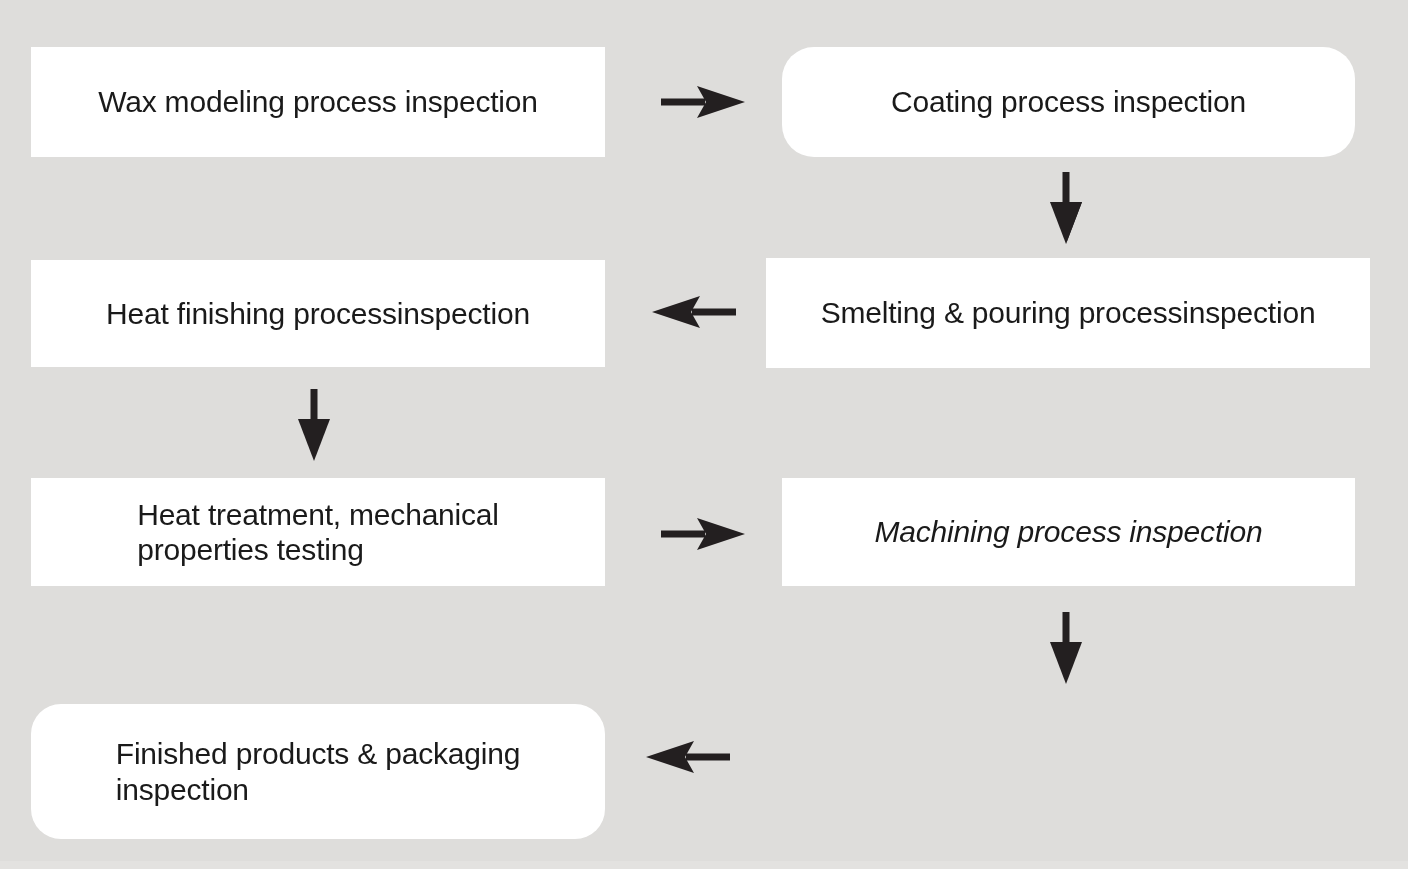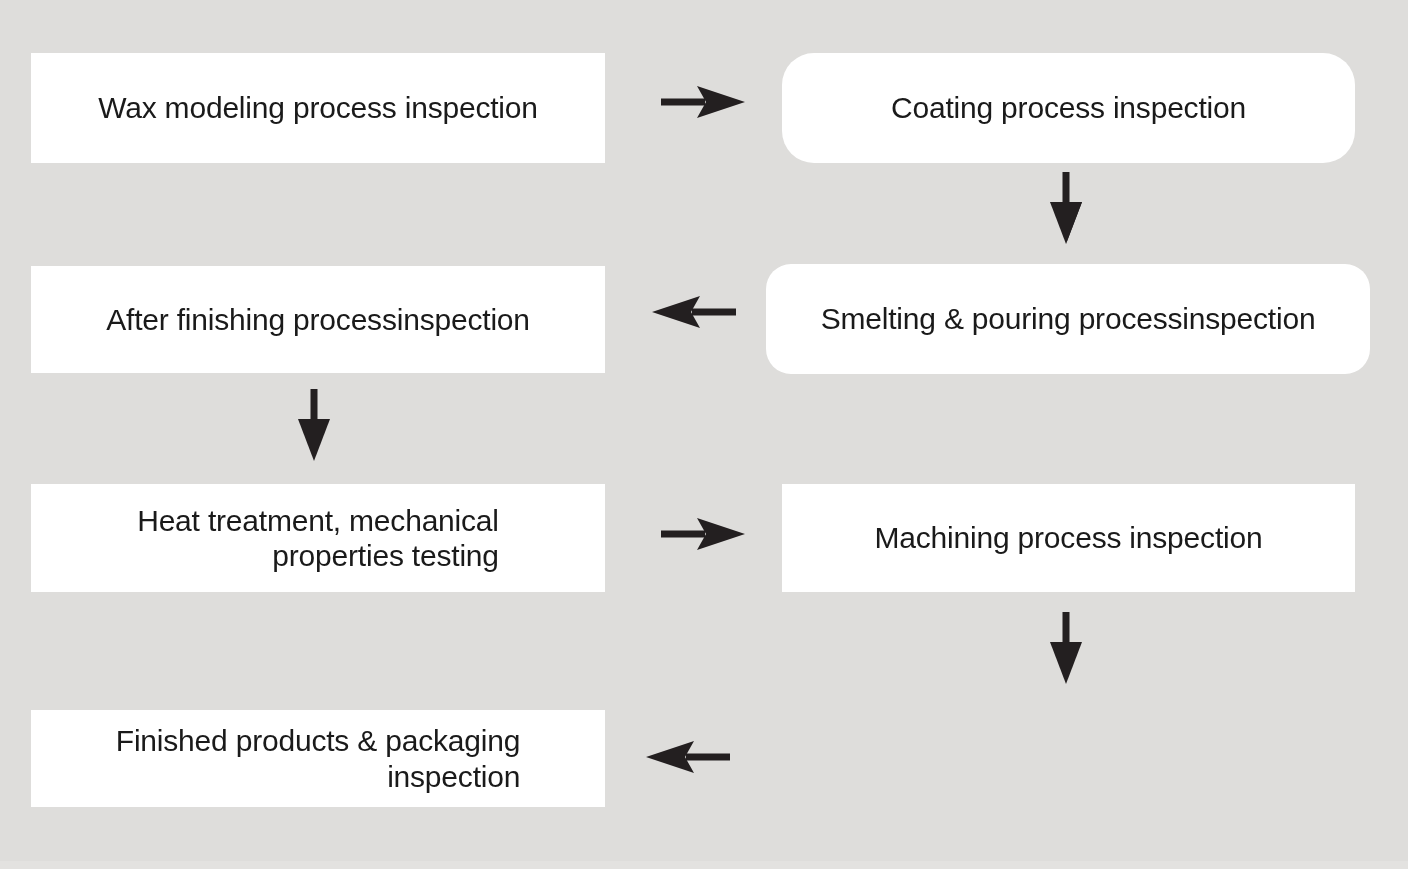--- a/index.html
+++ b/index.html
@@ -32,43 +32,42 @@
     background: #e3e2e0;
   }
 
   .node {
     position: absolute;
     background: #ffffff;
     color: #1a1a1a;
     display: flex;
     align-items: center;
     justify-content: center;
-    text-align: right;
+    text-align: left;
     box-sizing: border-box;
     padding: 4px 0;
     font-size: 30px;
     line-height: 1.17;
     letter-spacing: -0.2px;
     font-weight: 400;
-    margin-top: 6px;
   }
 
   .node span {
     display: block;
     white-space: pre-line;
   }
 
   
   #node-wax        { left: 31px;  top: 47px;  width: 574px; height: 110px; }
   #node-coating    { left: 782px; top: 47px;  width: 573px; height: 110px; border-radius: 32px; }
   #node-after      { left: 31px;  top: 260px; width: 574px; height: 107px; }
-  #node-smelting   { left: 766px; top: 258px; width: 604px; height: 110px; border-radius: 25px; }
+  #node-smelting   { left: 766px; top: 258px; width: 604px; height: 110px; }
   #node-heat       { left: 31px;  top: 478px; width: 574px; height: 108px; }
-  #node-machining  { left: 782px; top: 478px; width: 573px; height: 108px; }
-  #node-finished   { left: 31px;  top: 704px; width: 574px; height: 97px; }
+  #node-machining  { left: 782px; top: 478px; width: 573px; height: 108px; font-style: italic; }
+  #node-finished   { left: 31px;  top: 704px; width: 574px; height: 135px; border-radius: 30px; }
   #node-surface    { left: 794px; top: 704px; width: 539px; height: 109px; }
 
   
   .arrow {
     position: absolute;
     color: #231f20;
   }
   .arrow svg { display: block; }
 
   #arrow-wax-coating       { left: 661px; top: 82px;  }
@@ -101,21 +100,21 @@
 
   <div class="arrow" id="arrow-coating-smelting">
     <svg width="44" height="72" viewBox="0 0 44 72" aria-hidden="true">
       <rect x="18.5" y="0" width="7" height="38" fill="currentColor"></rect>
       <path d="M 6 30 L 38 30 L 22 72 L 30.5 33 L 13.5 33 Z" fill="currentColor"></path>
       <path d="M 6 30 L 38 30 L 22 72 Z" fill="currentColor"></path>
     </svg>
   </div>
 
   <div class="node" id="node-after">
-    <span>After finishing processinspection</span>
+    <span>Heat finishing processinspection</span>
   </div>
 
   <div class="arrow" id="arrow-smelting-after">
     <svg width="86" height="40" viewBox="0 0 86 40" aria-hidden="true">
       <rect x="42" y="16.5" width="44" height="7" fill="currentColor"></rect>
       <path d="M 50 4 L 2 20 L 50 36 L 41 20 Z" fill="currentColor"></path>
     </svg>
   </div>
 
   <div class="node" id="node-smelting">

